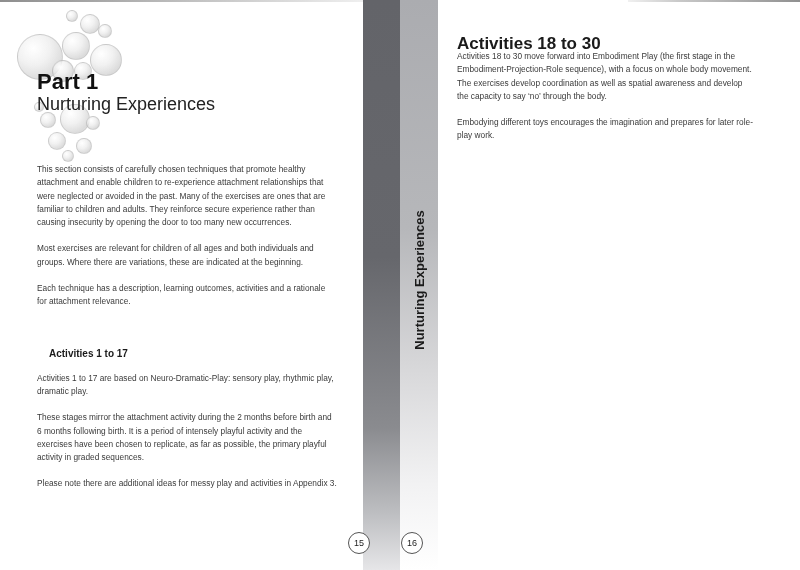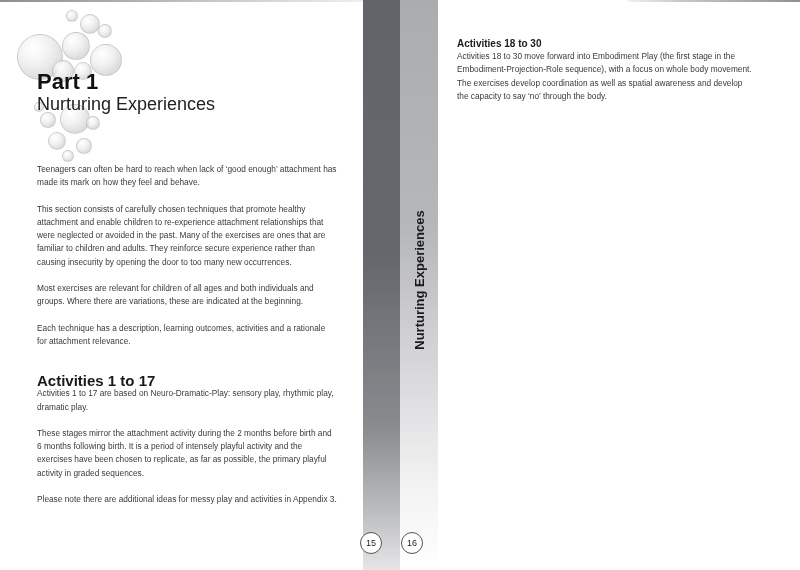--- a/index.html
+++ b/index.html
@@ -32,21 +32,21 @@
     .spine-title {
       position: absolute; left: 419px; top: 280px;
       transform: translate(-50%, -50%) rotate(-90deg);
       white-space: nowrap; font-weight: bold; font-size: 13px; color: #1a1a1a;
     }
     .page-num {
       position: absolute; top: 532px; width: 20px; height: 20px;
       border: 1px solid #555; border-radius: 50%; background: #fff;
       font-size: 9px; line-height: 20px; text-align: center; color: #222;
     }
-    .pn-15 { left: 360px; }
+    .pn-15 { left: 348px; }
     .pn-16 { left: 401px; }
 
     .bubbles { position: absolute; left: 0; top: 0; width: 130px; height: 170px; }
     .bubble {
       position: absolute; border-radius: 50%;
       background: radial-gradient(circle at 35% 30%, rgba(255,255,255,0.95) 0%, rgba(235,235,235,0.7) 40%, rgba(190,190,190,0.55) 75%, rgba(240,240,240,0.3) 100%);
       border: 1px solid rgba(180,180,180,0.5);
     }
 
     .part-title {
@@ -56,30 +56,30 @@
     .section-title {
       position: absolute; left: 37px; top: 94px;
       font-size: 18px; color: #222; line-height: 20px;
     }
     .body-block {
       position: absolute; left: 37px; top: 163px; width: 300px;
       font-size: 8.3px; line-height: 13.3px; color: #3a3a3a;
     }
     .body-block p { margin: 0 0 13px 0; }
     .body-block h3 {
-      margin: 0; font-size: 15px; font-weight: bold; color: #1a1a1a; line-height: 13px;
+      margin: 12px; font-size: 10px; font-weight: bold; color: #1a1a1a; line-height: 13px;
     }
     .gap-before-h3 { height: 13px; }
 
     .right-block {
       position: absolute; left: 457px; top: 37px; width: 315px;
       font-size: 8.3px; line-height: 13.3px; color: #3a3a3a;
     }
     .right-block h3 {
-      margin: 0; font-size: 10px; font-weight: bold; color: #1a1a1a; line-height: 13px;
+      margin: 0; font-size: 17px; font-weight: bold; color: #1a1a1a; line-height: 13px;
     }
     .right-block p { margin: 0 16px 13px 0; }
   </style>
 </head>
 <body>
 
 <div class="top-rule-left"></div>
 <div class="top-rule-right"></div>
 
 <div class="page page-left">
@@ -98,21 +98,20 @@
     <div class="bubble" style="left:76px;top:138px;width:14px;height:14px;"></div>
     <div class="bubble" style="left:86px;top:116px;width:12px;height:12px;"></div>
     <div class="bubble" style="left:62px;top:150px;width:10px;height:10px;"></div>
     <div class="bubble" style="left:34px;top:102px;width:8px;height:8px;"></div>
   </div>
 
   <div class="part-title">Part 1</div>
   <div class="section-title">Nurturing Experiences</div>
 
   <div class="body-block">
-    <p>Teenagers can often be hard to reach when lack of ‘good enough’ attachment has made its mark on how they feel and behave.</p>
     <p>This section consists of carefully chosen techniques that promote healthy attachment and enable children to re-experience attachment relationships that were neglected or avoided in the past. Many of the exercises are ones that are familiar to children and adults. They reinforce secure experience rather than causing insecurity by opening the door to too many new occurrences.</p>
     <p>Most exercises are relevant for children of all ages and both individuals and groups. Where there are variations, these are indicated at the beginning.</p>
     <p>Each technique has a description, learning outcomes, activities and a rationale for attachment relevance.</p>
     <div class="gap-before-h3"></div>
     <h3>Activities 1 to 17</h3>
     <p>Activities 1 to 17 are based on Neuro-Dramatic-Play: sensory play, rhythmic play, dramatic play.</p>
     <p>These stages mirror the attachment activity during the 2 months before birth and 6 months following birth. It is a period of intensely playful activity and the exercises have been chosen to replicate, as far as possible, the primary playful activity in graded sequences.</p>
     <p>Please note there are additional ideas for messy play and activities in Appendix 3.</p>
   </div>
 </div>
@@ -121,13 +120,14 @@
 <div class="spine-light"></div>
 <div class="spine-title">Nurturing Experiences</div>
 
 <div class="page-num pn-15">15</div>
 <div class="page-num pn-16">16</div>
 
 <div class="page page-right"></div>
 <div class="right-block">
   <h3>Activities 18 to 30</h3>
   <p>Activities 18 to 30 move forward into Embodiment Play (the first stage in the Embodiment-Projection-Role sequence), with a focus on whole body movement. The exercises develop coordination as well as spatial awareness and develop the capacity to say ‘no’ through the body.</p>
+  <p>Embodying different toys encourages the imagination and prepares for later role-play work.</p>
 </div>
 
 </body></html>

